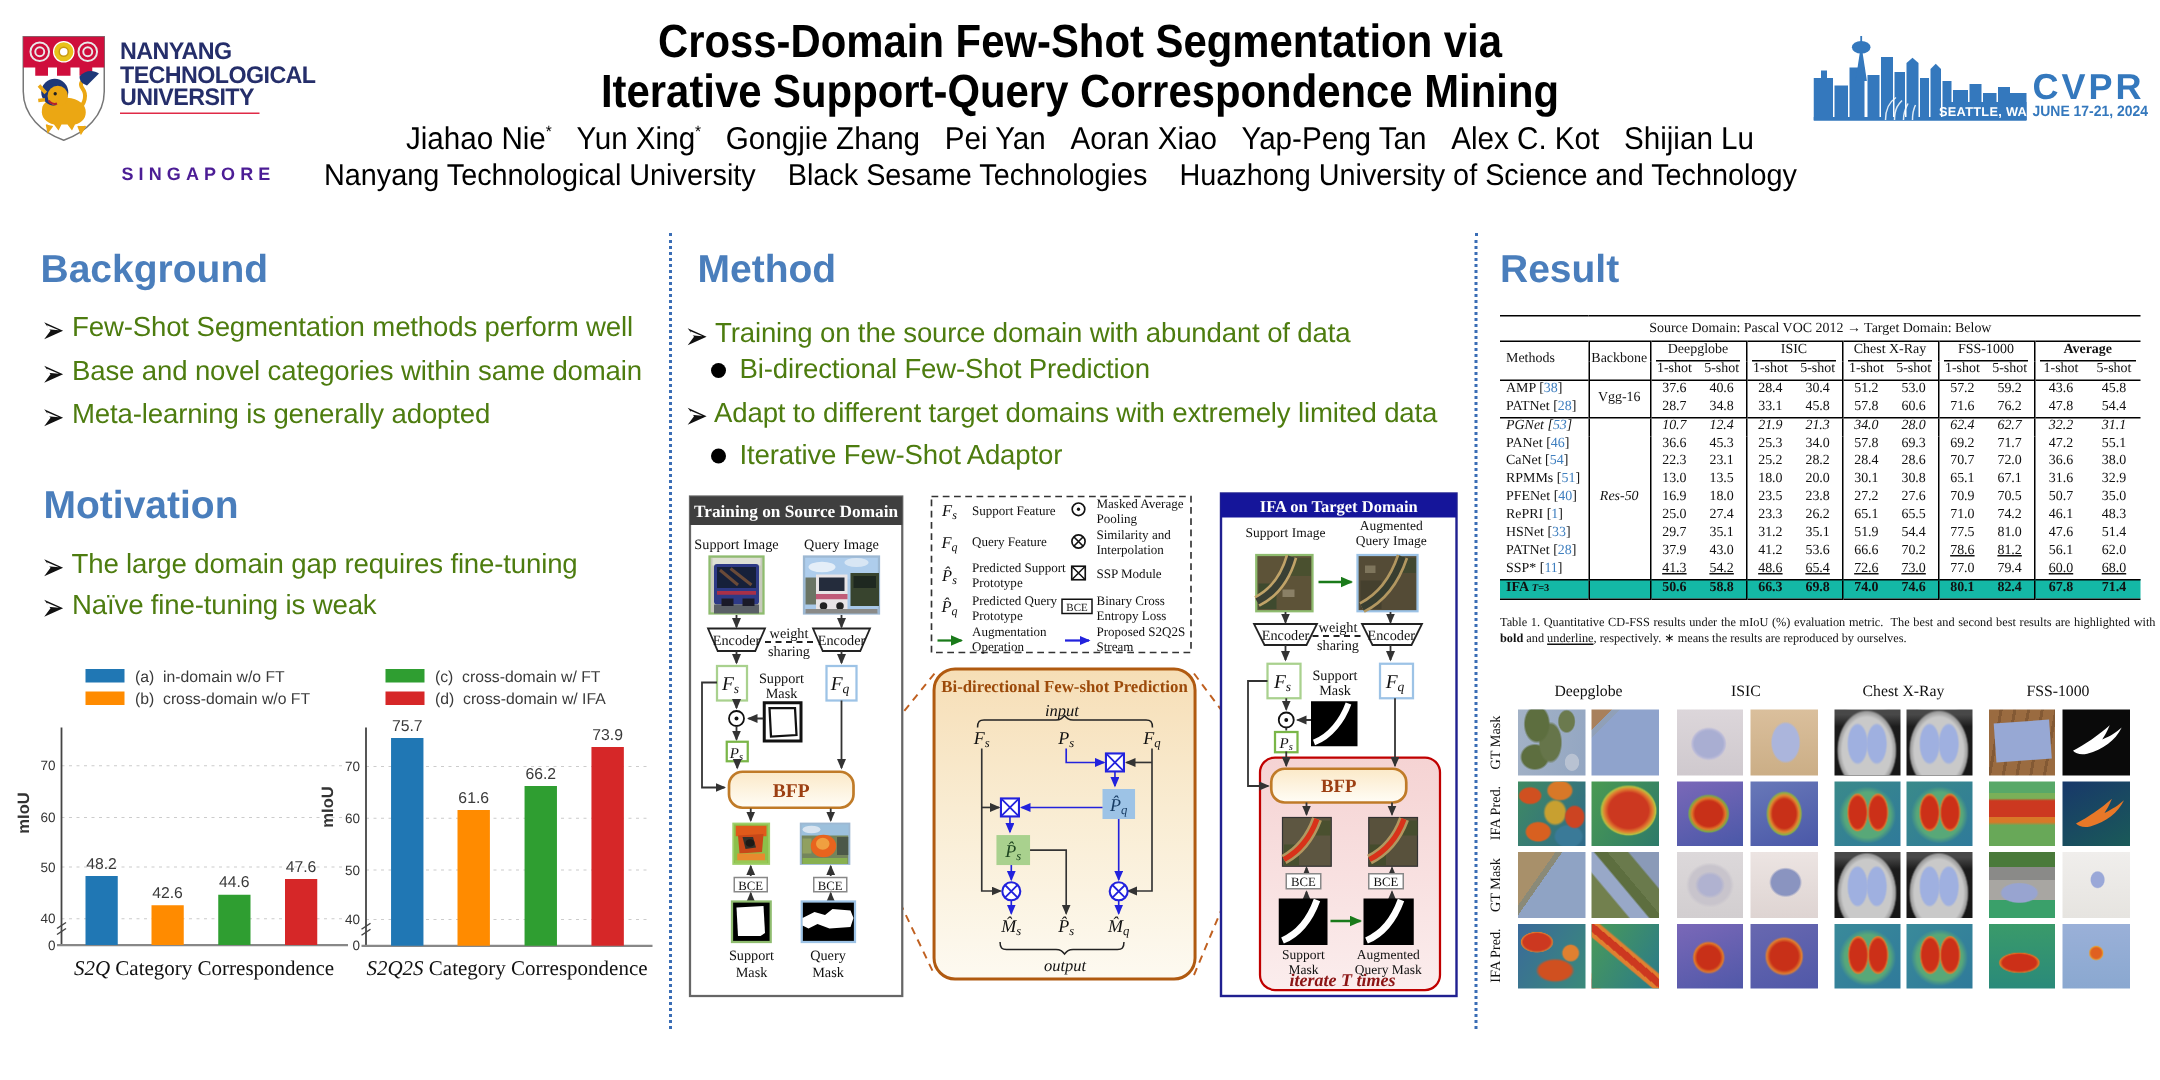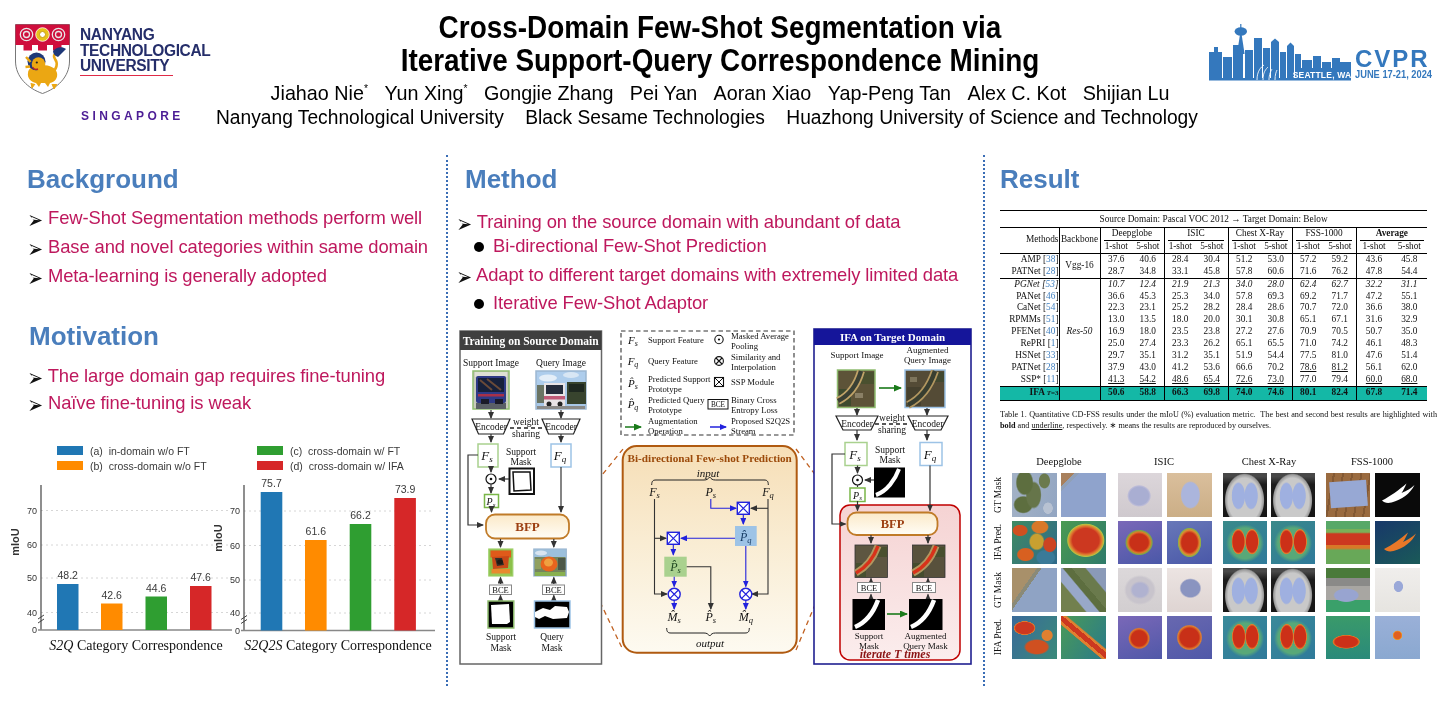--- a/index.html
+++ b/index.html
@@ -1,21 +1,21 @@
 <!DOCTYPE html>
 <html><head>
 <meta charset="utf-8">
 <style>
 * { margin:0; padding:0; box-sizing:border-box; }
 html,body { width:1440px; height:720px; }
 body { font-family:"Liberation Sans",sans-serif; background:#fff; position:relative; overflow:hidden; }
 .abs { position:absolute; }
 .ser { font-family:"Liberation Serif",serif; }
 h2.sec { color:#4a7ebc; font-size:26px; font-weight:bold; letter-spacing:0px; }
-.bullet { font-size:18.4px; color:#be185d; white-space:nowrap; letter-spacing:-0.1px; }
+.bullet { font-size:18.4px; color:#4d7c0f; white-space:nowrap; letter-spacing:-0.1px; }
 .barrow { display:inline-block; width:14px; height:13px; margin-right:0px; vertical-align:-2.5px; }
 .bdot { display:inline-block; width:10px; height:10px; border-radius:50%; background:#000; margin-right:4px; }
 .ctr { text-align:center; }
 </style>
 </head>
 <body>
 
 <div class="abs" id="ntu-logo" style="left:14px; top:23px; width:210px; height:72px;">
   <svg width="210" height="72" viewBox="0 0 210 72">
 
@@ -567,21 +567,21 @@
 <text x="470.5" y="324" font-family="Liberation Serif" font-size="9" fill="#111" text-anchor="middle">Query Mask</text>
 <text x="440" y="332.5" font-family="Liberation Serif" font-size="12" font-weight="bold" font-style="italic" fill="#8b1515" text-anchor="middle">iterate T times</text>
 </svg>
 </div>
 
 <h2 class="sec abs" style="left:1000px; top:164px;">Result</h2>
 <div id="result-table" class="abs ser" style="left:1000px; top:210px; width:427px;">
 <style>
 #rtab { border-collapse:collapse; width:427px; table-layout:fixed; font-family:"Liberation Serif",serif; font-size:9.3px; color:#111; }
 #rtab td, #rtab th { padding:0; text-align:center; font-weight:normal; height:11.9px; line-height:11.9px; white-space:nowrap; }
-#rtab .lft { text-align:right; padding-left:4px;margin-top:32px; }
+#rtab .lft { text-align:left; padding-left:4px;margin-top:32px; }
 #rtab .vb { border-left:0.8px solid #000; }
 #rtab .ref { color:#3f7fbf; }
 #rtab .un { text-decoration:underline; }
 #rtab .bold { font-weight:bold; }
 </style>
 <table id="rtab">
   <colgroup>
         <col style="width:59px">
         <col style="width:41px">
         <col style="width:32px">

